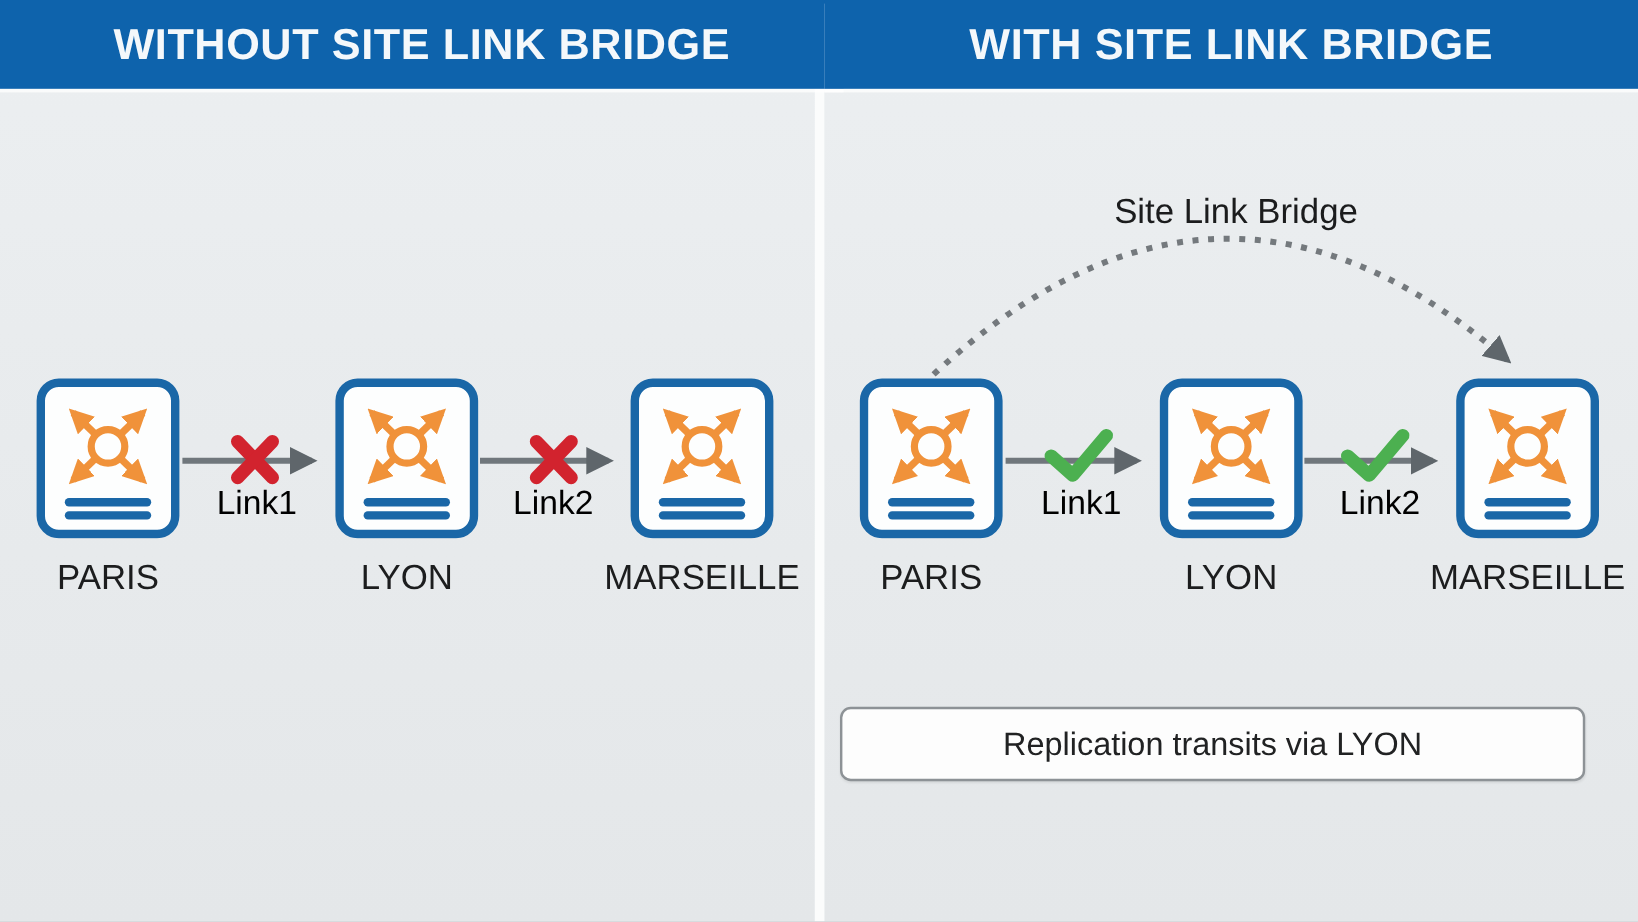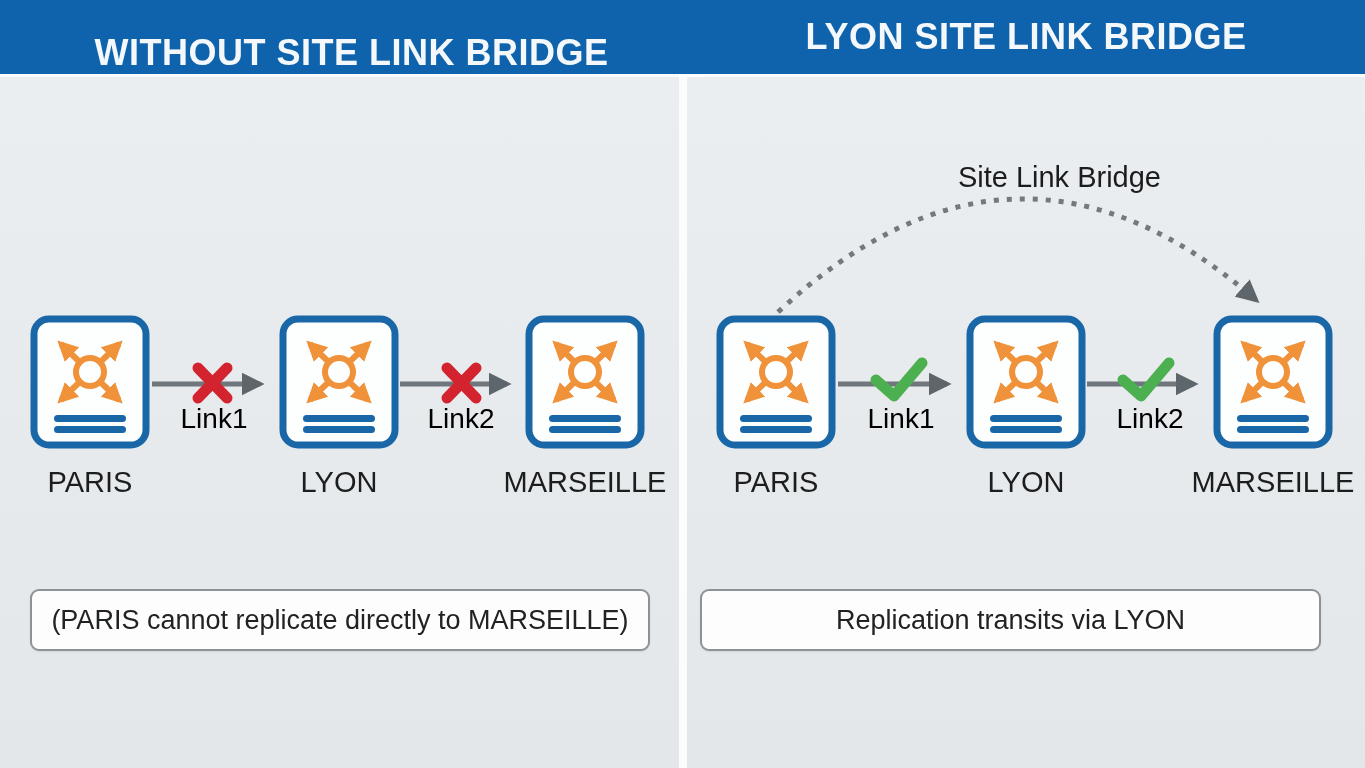--- a/index.html
+++ b/index.html
@@ -2,46 +2,46 @@
 <html><head>
 <meta charset="utf-8">
 <style>
   html,body{margin:0;padding:0;background:#c9ccd0;font-family:"Liberation Sans","DejaVu Sans",sans-serif;}
   #stage{position:relative;width:1365px;height:768px;overflow:hidden;background:#e9ecee;}
   .panel-bg{position:absolute;top:0;height:768px;background:linear-gradient(180deg,#eceff1 0%,#e7eaec 60%,#e4e7e9 100%);}
   #panel-left-bg{left:0;width:679px;}
   #panel-right-bg{left:687px;width:678px;}
   .divider{position:absolute;left:679px;top:0;width:8px;height:768px;background:#fbfcfc;}
   .header{position:absolute;top:0;height:74px;background:#0e63ac;display:flex;align-items:center;justify-content:center;box-shadow:0 3px 0 rgba(255,255,255,0.75);}
-  #header-left{left:0;width:703px;align-items:flex-end;}
+  #header-left{left:0;width:703px;}
   #header-right{left:687px;width:678px;}
   .header-title{color:#f4f8fb;font-size:36px;font-weight:bold;letter-spacing:0.5px;white-space:nowrap;}
   .site-node{position:absolute;width:120px;height:134px;}
   .site-node svg{display:block;width:120px;height:134px;}
   .node-label{position:absolute;width:220px;text-align:center;font-size:29px;font-weight:500;color:#1c1d1e;white-space:nowrap;}
   .link-label{position:absolute;width:140px;text-align:center;font-size:28px;font-weight:500;color:#000000;white-space:nowrap;}
   .caption-box{position:absolute;height:58px;background:#fdfdfd;border:2px solid #8d9296;border-radius:9px;display:flex;align-items:center;justify-content:center;box-shadow:0 1px 2px rgba(0,0,0,0.08);}
   .caption-text{font-size:27px;color:#212223;white-space:nowrap;}
-  .bridge-label{position:absolute;left:899px;top:161px;width:262px;text-align:right;font-size:29px;font-weight:500;color:#1b1c1d;white-space:nowrap;}
+  .bridge-label{position:absolute;left:899px;top:161px;width:262px;text-align:center;font-size:29px;font-weight:500;color:#1b1c1d;white-space:nowrap;}
   #connector-layer{position:absolute;left:0;top:0;width:1365px;height:768px;pointer-events:none;}
 </style>
 </head>
 <body>
 
 <div id="stage">
 
   <div class="panel-bg" id="panel-left-bg"></div>
   <div class="panel-bg" id="panel-right-bg"></div>
   <div class="divider"></div>
 
   <div class="header" id="header-left">
     <div class="header-title">WITHOUT SITE LINK BRIDGE</div>
   </div>
   <div class="header" id="header-right">
-    <div class="header-title">LYON SITE LINK BRIDGE</div>
+    <div class="header-title">WITH SITE LINK BRIDGE</div>
   </div>
 
   <svg width="0" height="0" style="position:absolute" aria-hidden="true">
     <defs>
       <marker id="oarrow" viewBox="0 0 10 10" refX="7.5" refY="5" markerWidth="3.4" markerHeight="3.4" orient="auto-start-reverse">
         <polygon points="0,0 10,5 0,10" fill="#f0923a"></polygon>
       </marker>
       <marker id="garrow" viewBox="0 0 10 10" refX="8" refY="5" markerWidth="4.6" markerHeight="4.6" orient="auto">
         <polygon points="0,0 10,5 0,10" fill="#5f666b"></polygon>
       </marker>
@@ -123,20 +123,17 @@
   <div class="node-label" style="left:916px;top:466px">LYON</div>
   <div class="node-label" style="left:1163px;top:466px">MARSEILLE</div>
 
   <div class="link-label" style="left:144px;top:403px">Link1</div>
   <div class="link-label" style="left:391px;top:403px">Link2</div>
   <div class="link-label" style="left:831px;top:403px">Link1</div>
   <div class="link-label" style="left:1080px;top:403px">Link2</div>
 
   <div class="bridge-label">Site Link Bridge</div>
 
-  <div class="caption-box" style="left:30px;top:589px;width:616px">
-    <div class="caption-text">(PARIS cannot replicate directly to MARSEILLE)</div>
-  </div>
   <div class="caption-box" style="left:700px;top:589px;width:617px">
     <div class="caption-text">Replication transits via LYON</div>
   </div>
 
 </div>
 
 </body></html>

